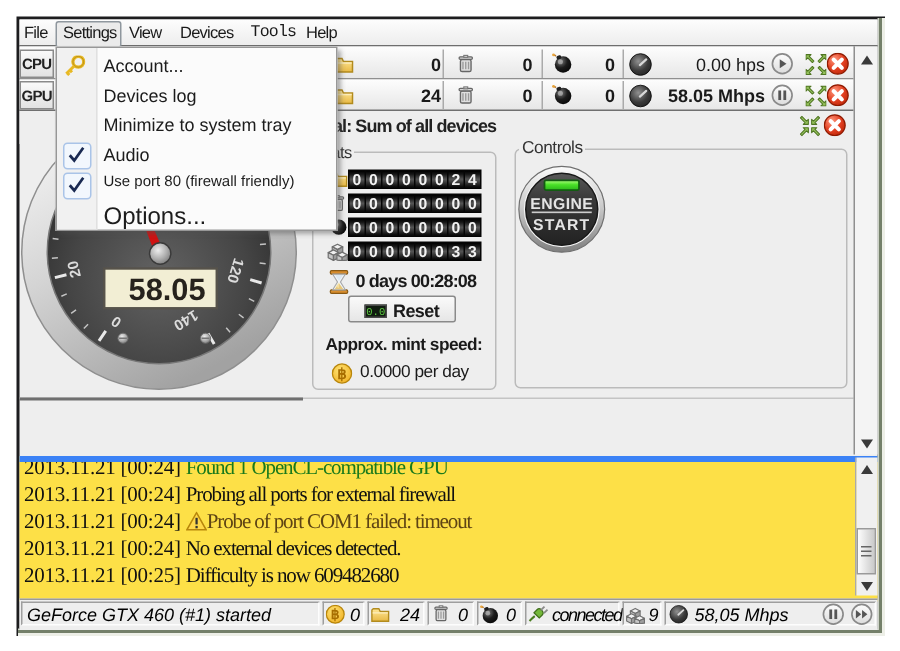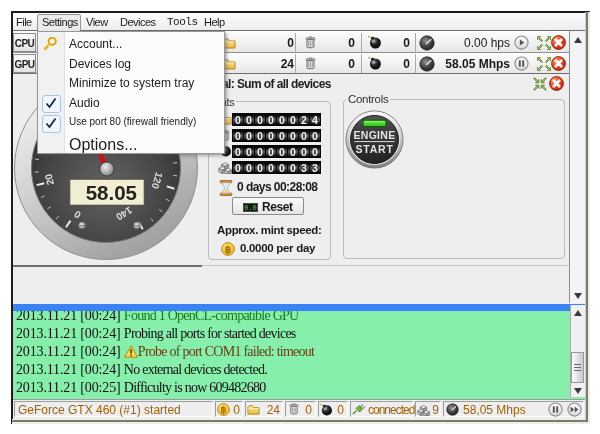--- a/index.html
+++ b/index.html
@@ -6,21 +6,21 @@
 #page{-webkit-font-smoothing:antialiased;position:relative;width:600px;height:434px;background:#ffffff;overflow:hidden;
   font-family:"Liberation Sans",sans-serif;}
 .abs{position:absolute;}
 .txt{position:absolute;white-space:nowrap;color:#1a1a1a;}
 .odo{display:flex;background:#050505;padding:0.5px;}
 .odo span{display:block;width:10px;height:12px;margin:0 0.5px;text-align:center;
   font-size:10.5px;font-weight:bold;color:#f2f2f2;line-height:12.5px;
   background:linear-gradient(#000 0%,#161616 18%,#555 46%,#4a4a4a 54%,#111 85%,#000 100%);}
 .cell{position:absolute;height:16px;border-top:1px solid #9e9e9e;border-left:1px solid #9e9e9e;
   border-bottom:1px solid #fdfdfd;border-right:1px solid #fdfdfd;box-sizing:border-box;}
-.stxt{position:absolute;white-space:nowrap;font-size:12px;color:#a16207;}
+.stxt{position:absolute;white-space:nowrap;font-size:12px;color:#000000;font-style:italic;}
 .lmsg{letter-spacing:-0.75px;}
 .logline{position:absolute;white-space:nowrap;font-family:"Liberation Serif",serif;font-size:14px;letter-spacing:-0.15px;color:#111;}
 </style>
 </head>
 <body>
 <div id="page">
 
 <svg width="0" height="0" style="position:absolute">
 <defs>
 <linearGradient id="gfold" x1="0" y1="0" x2="0" y2="1">
@@ -328,21 +328,21 @@
 <div class="abs" style="left:243px;top:202.5px;width:15px;height:9px;background:#101c10;border:1px solid #4a4a4a;box-sizing:border-box;"></div>
 <svg class="abs" style="left:243px;top:202.5px" width="15" height="9">
       <text x="7.5" y="7.2" font-size="7" fill="#5ecb42" text-anchor="middle" font-family="Liberation Mono,monospace">0.0</text>
     </svg>
 <div class="txt" style="left:262px;top:200px;font-size:12px;font-weight:bold;letter-spacing:-0.4px;">Reset</div>
 
 <div class="txt" style="left:217px;top:224px;font-size:11.5px;font-weight:bold;letter-spacing:-0.35px;">Approx. mint speed:</div>
 <svg class="abs" style="left:221px;top:242px" width="14" height="14">
       <use href="#icoin"></use>
     </svg>
-<div class="txt" style="left:240px;top:242px;font-size:11.5px;font-weight:bold;letter-spacing:-0.3px;">0.0000 per day</div>
+<div class="txt" style="left:240px;top:242px;font-size:11.5px;font-weight:normal;letter-spacing:-0.3px;">0.0000 per day</div>
 
 <div class="abs" style="left:343px;top:99px;width:222px;height:160px;border:1px solid #bbbbbb;border-radius:4px;box-sizing:border-box;"></div>
 <div class="txt" style="left:346px;top:92.5px;font-size:11.5px;letter-spacing:-0.3px;color:#333;background:#eeeeee;padding:0 2px;">Controls</div>
 
 <svg class="abs" style="left:345px;top:110px" width="60" height="60" viewBox="0 0 60 60">
  <defs>
   <linearGradient id="gering" x1="0" y1="0" x2="0" y2="1">
    <stop offset="0" stop-color="#fbfbfb"></stop>
           <stop offset="0.45" stop-color="#cdcdcd"></stop>
           <stop offset="1" stop-color="#7f7f7f"></stop>
@@ -409,23 +409,23 @@
   <circle cx="31" cy="57.5" r="3.4" fill="url(#ghub)" stroke="#6a6a6a" stroke-width="0.6"></circle>
         <path d="M28.4 57.5 L33.6 57.5" stroke="#777" stroke-width="0.9"></path>
  </g>
 </svg>
 
 <div class="abs" style="left:569px;top:31px;width:1px;height:272px;background:#8f8f8f;"></div>
 <div class="abs" id="vsb1" style="left:570px;top:31px;width:15px;height:272px;background:#f4f4f4;"></div>
 <div class="abs" style="left:574px;top:37px;width:0;height:0;border-left:4px solid transparent;border-right:4px solid transparent;border-bottom:6px solid #3a3a3a;"></div>
 <div class="abs" style="left:574px;top:293px;width:0;height:0;border-left:4px solid transparent;border-right:4px solid transparent;border-top:6px solid #3a3a3a;"></div>
 
-<div class="abs" id="log" style="left:13px;top:304px;width:572px;height:93px;background:#86efac;border-top:7px solid #3b82f6;box-sizing:content-box;overflow:hidden;">
+<div class="abs" id="log" style="left:13px;top:304px;width:572px;height:93px;background:#fde047;border-top:4px solid #3b82f6;box-sizing:content-box;overflow:hidden;">
   <div class="logline" style="left:3px;top:-3.5px;">2013.11.21 [00:24] <span class="lmsg" style="color:#1b7a1b;">Found 1 OpenCL-compatible GPU</span></div>
-  <div class="logline" style="left:3px;top:14.5px;">2013.11.21 [00:24] <span class="lmsg">Probing all ports for started devices</span></div>
+  <div class="logline" style="left:3px;top:14.5px;">2013.11.21 [00:24] <span class="lmsg">Probing all ports for external firewall</span></div>
   <div class="logline" style="left:3px;top:32.5px;">2013.11.21 [00:24] <svg style="vertical-align:-2px" width="14" height="13">
           <use href="#iwarn"></use>
         </svg><span class="lmsg" style="color:#5e4414;">Probe of port COM1 failed: timeout</span></div>
   <div class="logline" style="left:3px;top:50.5px;">2013.11.21 [00:24] <span class="lmsg">No external devices detected.</span></div>
   <div class="logline" style="left:3px;top:68.5px;">2013.11.21 [00:25] <span class="lmsg">Difficulty is now 609482680</span></div>
 </div>
 
 <div class="abs" style="left:570px;top:305px;width:1px;height:92px;background:#aaaaaa;"></div>
 <div class="abs" style="left:571px;top:305px;width:14px;height:92px;background:#f0f0f0;"></div>
 <div class="abs" style="left:574px;top:310px;width:0;height:0;border-left:4px solid transparent;border-right:4px solid transparent;border-bottom:6px solid #3a3a3a;"></div>

